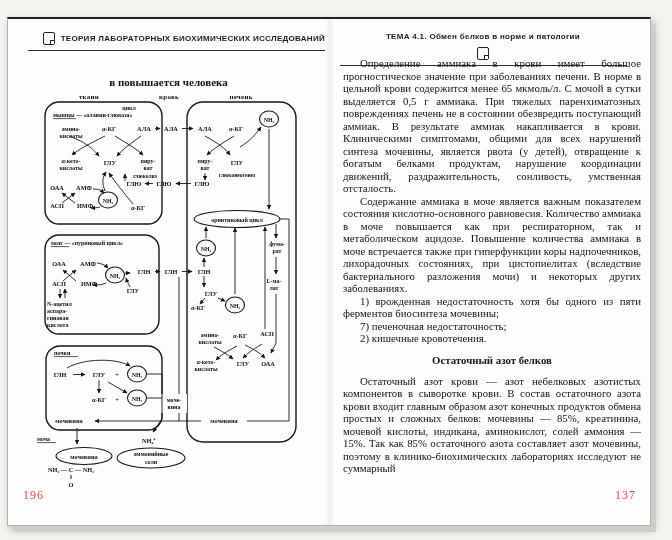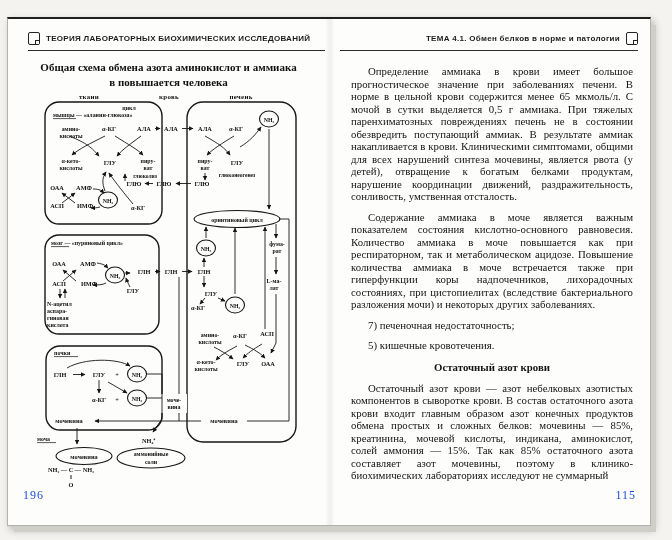--- a/index.html
+++ b/index.html
@@ -9,38 +9,38 @@
           border:1px solid #b3b1ab;border-top:2px solid #202020;
           box-shadow:6px 7px 0 -1px #cfcec9, 3px 4px 8px rgba(0,0,0,.28);}
   .seam{position:absolute;left:317px;top:0;width:10px;height:100%;
         background:linear-gradient(90deg,rgba(0,0,0,0),rgba(0,0,0,.06),rgba(0,0,0,0));}
   .page{position:absolute;top:0;height:100%;}
   .pl{left:0;width:321px;}
   .pr{left:326px;width:316px;}
   .rh{position:absolute;top:13px;display:flex;align-items:center;gap:6px;
       font:bold 8px "Liberation Sans",sans-serif;letter-spacing:.3px;color:#1c1c1c;
       border-bottom:1.6px solid #2c2c2c;padding-bottom:5px;}
-  .rh-l{left:20px;right:4px;}
-  .rh-r{left:6px;right:12px;justify-content:flex-end;}
+  .rh-l{left:20px;right:4px;justify-content:flex-end;}
+  .rh-r{left:6px;right:24px;justify-content:flex-end;flex-direction:column;}
   .chapicon{width:10px;height:11px;border:1.7px solid #222;border-radius:2px;background:#fff;
             flex:0 0 auto;position:relative;}
   .chapicon::after{content:"";position:absolute;right:0;bottom:0;width:3px;height:3px;
             border-left:1.2px solid #222;border-top:1.2px solid #222;background:#fff;}
   .dtitle{position:absolute;top:41px;left:0;right:0;text-align:center;
           font:bold 11px/1.4 "Liberation Serif",serif;color:#101010;}
   svg.diagram{position:absolute;left:21px;top:68px;}
-  .pnum{position:absolute;bottom:22px;font:12px "Liberation Serif",serif;color:#1d4ed8;
+  .pnum{position:absolute;bottom:22px;font:12px "Liberation Serif",serif;color:#ef4444;
         letter-spacing:1px;}
   .pnum-l{left:15px;}
   .pnum-r{right:14px;}
   .rtext{position:absolute;top:38px;left:9px;width:298px;color:#141414;
          font:10.8px/1.16 "Liberation Serif",serif;text-align:justify;}
   .rtext h3{font:bold 10.8px "Liberation Serif",serif;text-align:center;margin:0 0 9px;}
   .rtext h3.h2{margin:9px 0 9px;}
-  .rtext p{margin:8px;text-indent:17px;}
+  .rtext p{margin:0;text-indent:17px;}
   
   .t{font:bold 6.3px "Liberation Serif",serif;fill:#121212;text-anchor:middle;}
   .tl{text-anchor:start;}
   .ts{font-size:5.9px;}
   .tt{font-size:5.5px;}
   .th{font-size:6.9px;letter-spacing:.3px;}
   .box{fill:none;stroke:#161616;stroke-width:1.4;}
   .cir{fill:#fdfdfb;stroke:#161616;stroke-width:1.1;}
   .ln{fill:none;stroke:#161616;stroke-width:.9;}
   .ar{marker-end:url(#ah);}
@@ -51,21 +51,21 @@
 <body>
 
 <div class="spread">
 
   <div class="page pl">
     <div class="rh rh-l">
       <span class="chapicon"></span>
       <span>ТЕОРИЯ ЛАБОРАТОРНЫХ БИОХИМИЧЕСКИХ ИССЛЕДОВАНИЙ</span>
     </div>
     <div class="dtitle">
-      <span>Общая схема обмена азота аминокислот и аммиака</span><br>
+      <br>
       <span>в повышается человека</span>
     </div>
 
     <svg class="diagram" width="292" height="414" viewBox="0 0 292 414">
       <defs>
         <marker id="ah" markerWidth="6" markerHeight="6" refX="4.6" refY="2.5" orient="auto">
           <path d="M0,0L5.2,2.5L0,5Z" fill="#161616"></path>
         </marker>
       </defs>
 
@@ -253,23 +253,24 @@
 
   <div class="page pr">
     <div class="rh rh-r">
       <span>ТЕМА 4.1. Обмен белков в норме и патологии</span>
       <span class="chapicon"></span>
     </div>
 
     <div class="rtext">
       <p>Определение аммиака в крови имеет большое прогностическое значение при заболеваниях печени. В норме в цельной крови содержится менее 65 мкмоль/л. С мочой в сутки выделяется 0,5 г аммиака. При тяжелых паренхиматозных повреждениях печень не в состоянии обезвредить поступающий аммиак. В результате аммиак накапливается в крови. Клиническими симптомами, общими для всех нарушений синтеза мочевины, является рвота (у детей), отвращение к богатым белками продуктам, нарушение координации движений, раздражительность, сонливость, умственная отсталость.</p>
       <p>Содержание аммиака в моче является важным показателем состояния кислотно-основного равновесия. Количество аммиака в моче повышается как при респираторном, так и метаболическом ацидозе. Повышение количества аммиака в моче встречается также при гиперфункции коры надпочечников, лихорадочных состояниях, при цистопиелитах (вследствие бактериального разложения мочи) и некоторых других заболеваниях.</p>
+      <p class="li">1) врожденная недостаточность хотя бы одного из пяти ферментов биосинтеза мочевины;</p>
       <p class="li">7) печеночная недостаточность;</p>
-      <p class="li">5) кишечные кровотечения.</p>
-      <h3 class="h2">Остаточный азот крови</h3>
+      <p class="li">2) кишечные кровотечения.</p>
+      <h3 class="h2">Остаточный азот белков</h3>
       <p>Остаточный азот крови — азот небелковых азотистых компонентов в сыворотке крови. В состав остаточного азота крови входит главным образом азот конечных продуктов обмена простых и сложных белков: мочевины — 85%, креатинина, мочевой кислоты, индикана, аминокислот, солей аммония — 15%. Так как 85% остаточного азота составляет азот мочевины, поэтому в клинико-биохимических лабораториях исследуют не суммарный</p>
     </div>
 
-    <div class="pnum pnum-r">115</div>
+    <div class="pnum pnum-r">137</div>
   </div>
 
   <div class="seam"></div>
 </div>
 
 </body></html>

